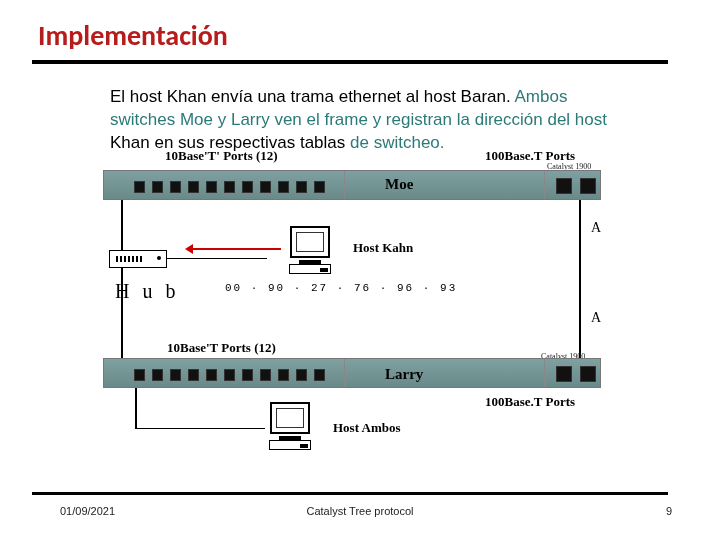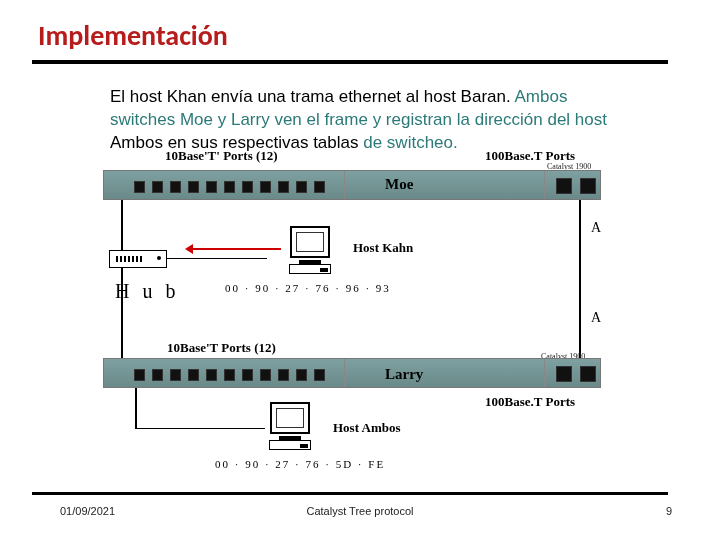--- a/index.html
+++ b/index.html
@@ -103,21 +103,21 @@
   }
   .hub-label {
     position: absolute;
     font-family: "Times New Roman", serif;
     font-size: 20px;
     letter-spacing: 4px;
     color: #000;
   }
   .mac-label {
     position: absolute;
-    font-family: Liberation Serif, serif;
+    font-family: Liberation Mono, monospace;
     font-size: 11px;
     letter-spacing: 2px;
     color: #000;
     text-align: right;
   }
   .link-a {
     position: absolute;
     font-family: "Times New Roman", serif;
     font-size: 14px;
     color: #000;
@@ -214,21 +214,21 @@
 </style>
 </head>
 <body>
 
 <div class="slide-title">Implementación</div>
 <div class="title-rule"></div>
 
 <div class="description">
   <span>El host Khan envía una trama ethernet al host Baran.</span><span class="teal"> Ambos</span><br>
   <span class="teal">switches Moe y Larry ven el frame y registran la dirección del host</span><br>
-  <span>Ambos en sus respectivas tablas</span><span class="teal">  de switcheo.</span>
+  <span>Khan en sus respectivas tablas</span><span class="teal">  de switcheo.</span>
 </div>
 
 <div class="diagram">
 
   <div class="ports-label" style="left:80px; top:0;">10Base'T' Ports  (12)</div>
   <div class="ports-label" style="left:400px; top:0;">100Base.T Ports</div>
   <div class="catalyst-label" style="left:462px; top:14px;">Catalyst 1900</div>
 
   <div class="switch" style="left:18px; top:22px; width:498px;">
     <div class="switch-divider" style="left:240px;"></div>
@@ -302,20 +302,19 @@
 
   <div class="cable" style="left:50px; top:240px; width:2px; height:40px;"></div>
   <div class="cable" style="left:50px; top:280px; width:130px; height:1px;"></div>
 
   <div class="monitor" style="left:180px; top:254px;">
     <div class="screen"></div>
       <div class="base"></div>
       <div class="unit"></div>
   </div>
   <div class="host-name" style="left:248px; top:272px;">Host Ambos</div>
-  <div class="mac-label" style="left:130px; top:310px;">00 · 90 · 27 · 76 · 5D · FE</div>
 
 </div>
 
 <div class="footer-rule"></div>
 <div class="footer-date">01/09/2021</div>
 <div class="footer-center">Catalyst Tree protocol</div>
 <div class="footer-page">9</div>
 
 </body></html>

